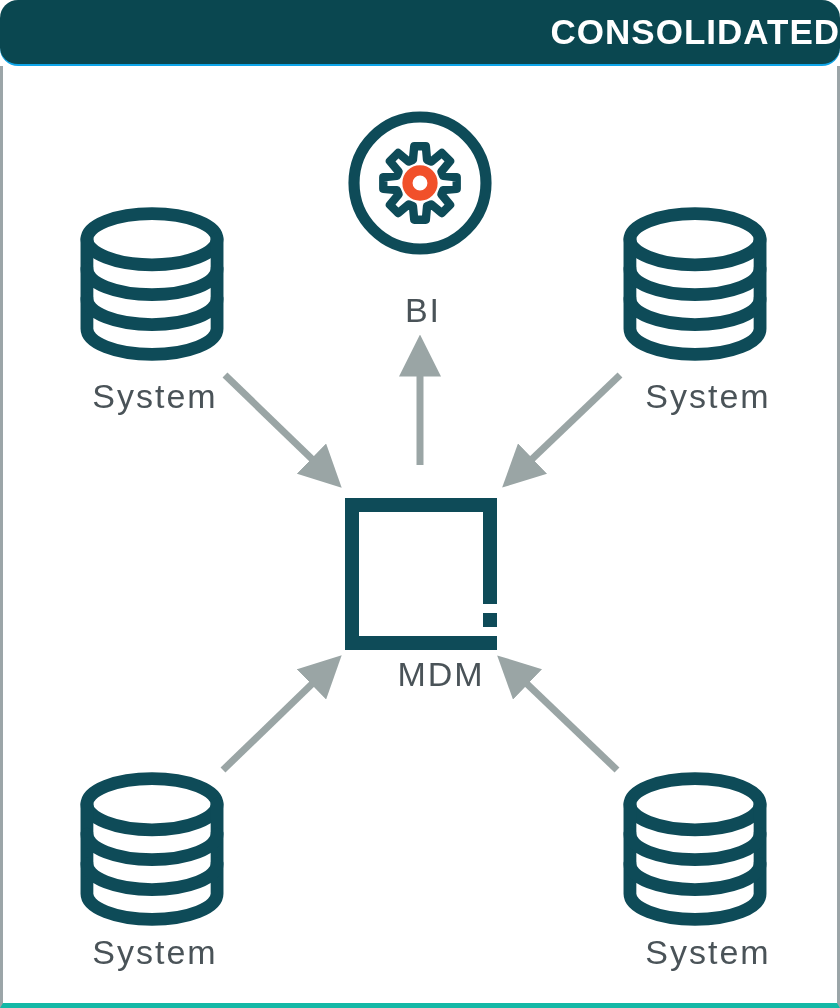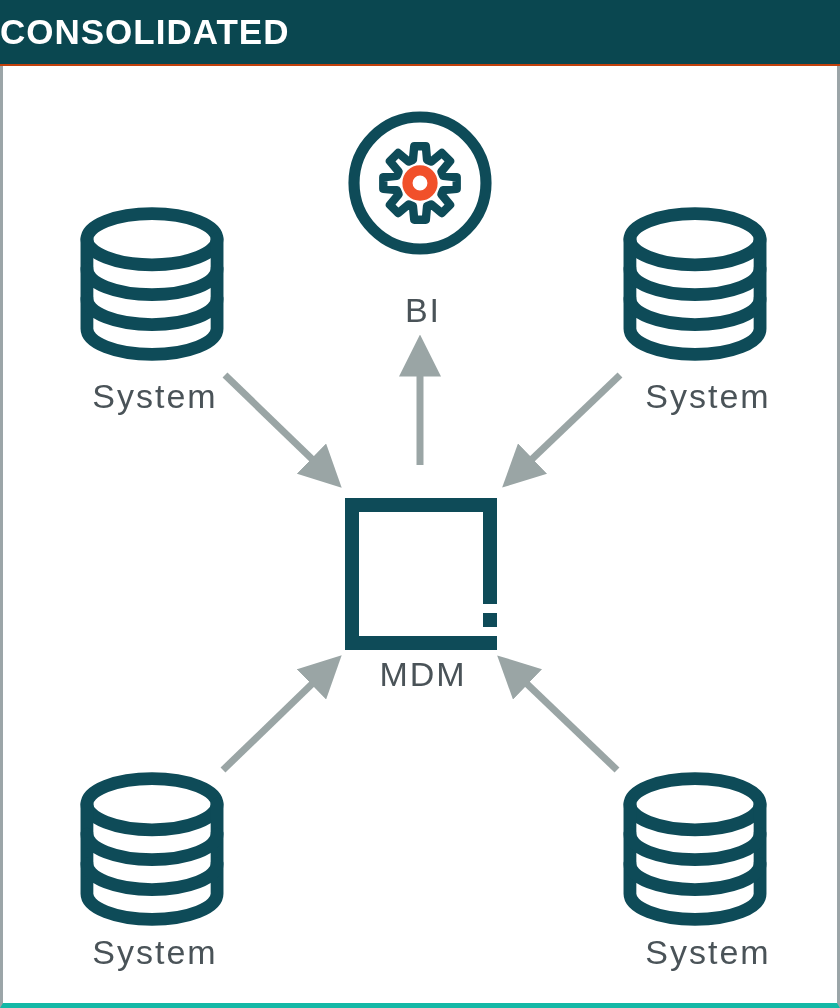--- a/index.html
+++ b/index.html
@@ -1,22 +1,22 @@
 <!DOCTYPE html>
 <html><head>
 <meta charset="utf-8">
 <style>
   html,body{margin:0;padding:0;background:#ffffff;}
   body{font-family:"Liberation Sans","DejaVu Sans",sans-serif;width:840px;height:1008px;position:relative;overflow:hidden;}
 
   
   .frame{position:absolute;inset:0;display:flex;flex-direction:column;}
   .header{
-    height:64px;background:#0a4750;border-bottom:2px solid #c2410c;
-    display:flex;align-items:center;justify-content:flex-start;flex:0 0 auto;
+    height:64px;background:#0a4750;border-bottom:2px solid #0ea5e9;
+    display:flex;align-items:center;justify-content:flex-end;flex:0 0 auto;border-radius:18px;
   }
   .header .title{
     color:#ffffff;font-size:35px;font-weight:bold;letter-spacing:1px;
   }
   .canvas{
     position:relative;flex:1 1 auto;background:#ffffff;
     border-left:3px solid #9ba5a8;border-right:3px solid #9ba5a8;border-bottom:5px solid #14b8a6;
   }
 
   
@@ -30,21 +30,21 @@
   .db-br{left:612px;top:705px;}
   .db{width:160px;height:156px;}
 
   .mdm-icon{left:342px;top:432px;width:152px;height:152px;}
 
   .diagram-label{
     color:#4a5358;font-weight:300;letter-spacing:2px;text-align:center;
     font-size:34px;line-height:1.1;width:300px;
   }
   .label-bi{left:270px;top:226px;}
-  .label-mdm{left:270px;top:590px;}
+  .label-mdm{left:288px;top:590px;}
   .label-sys-tl{left:2px;top:312px;}
   .label-sys-tr{left:555px;top:312px;}
   .label-sys-bl{left:2px;top:868px;}
   .label-sys-br{left:555px;top:868px;}
 
   svg{display:block;width:100%;height:100%;}
 </style>
 </head>
 <body>
 

